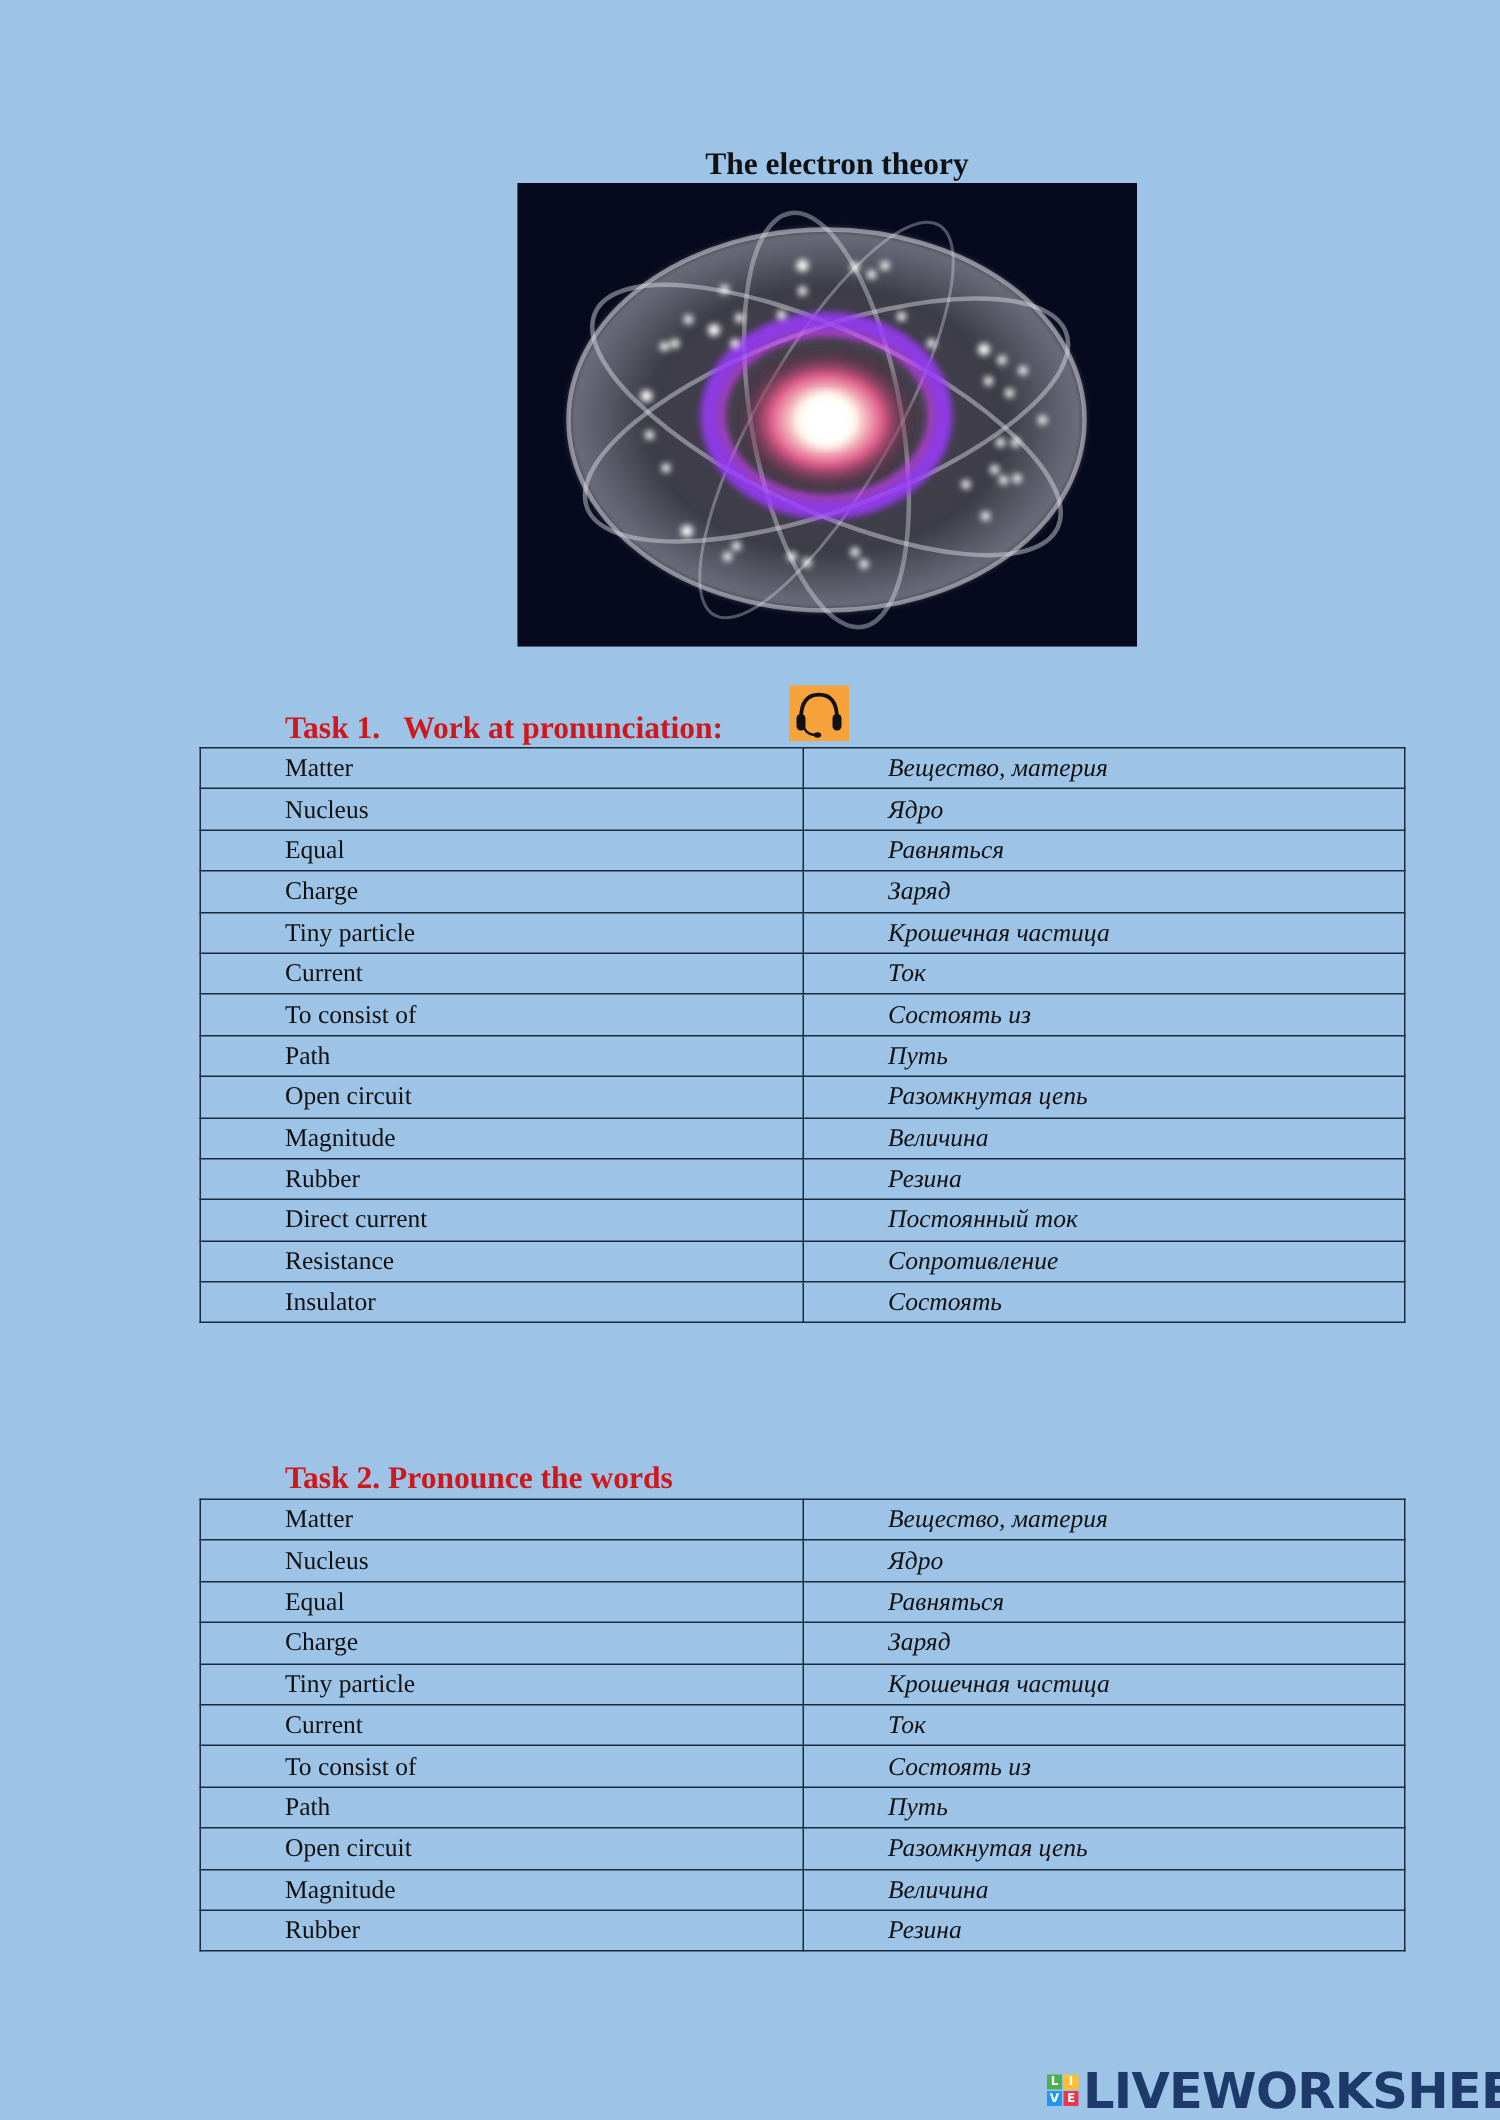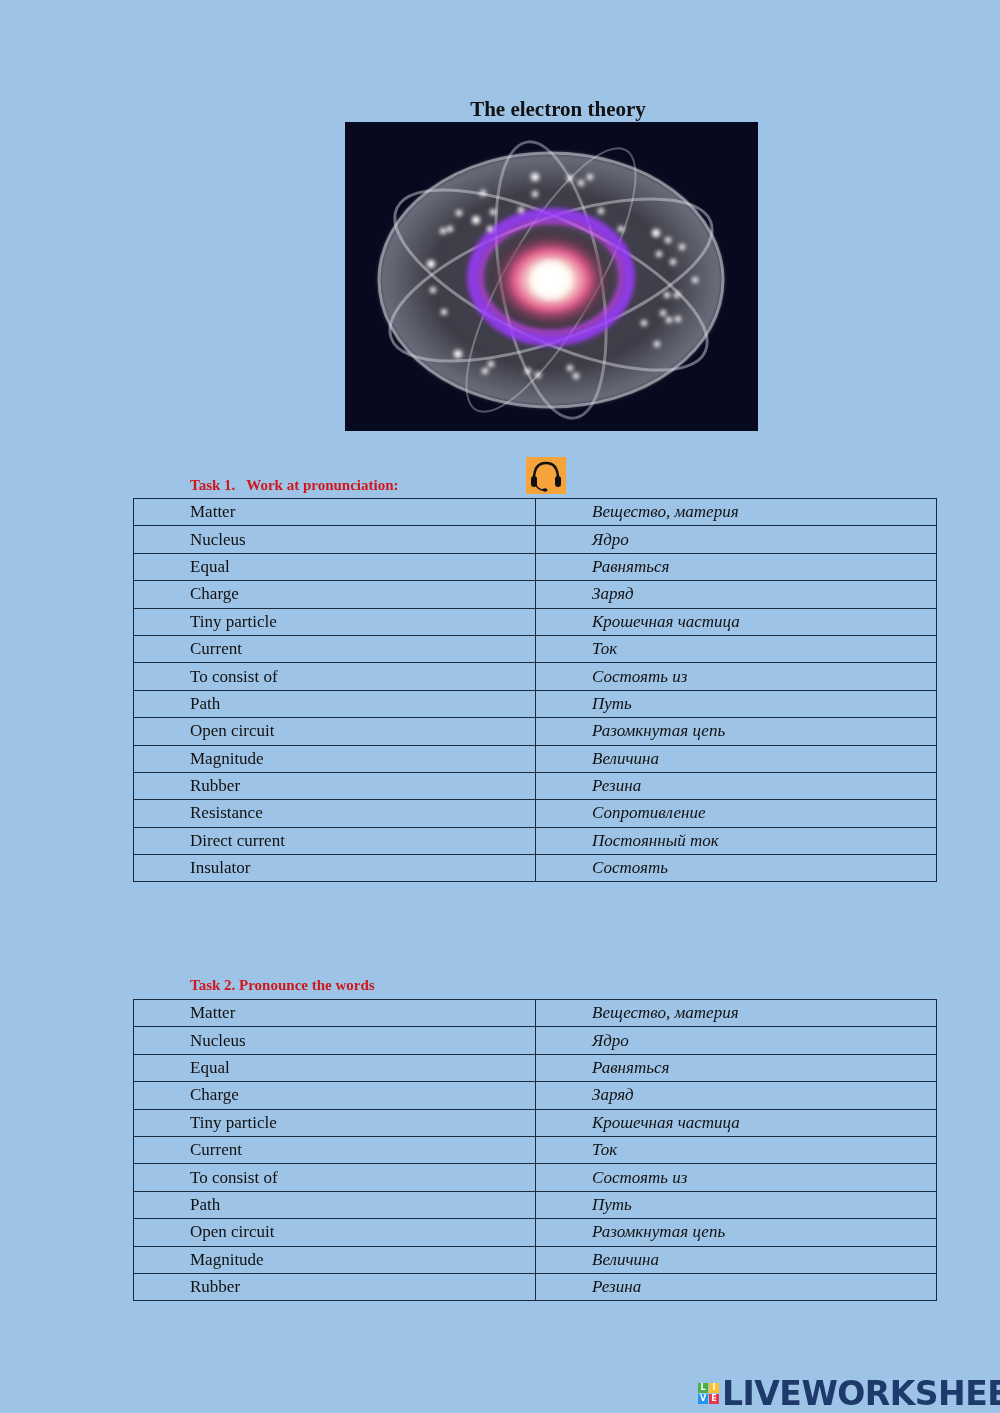--- a/index.html
+++ b/index.html
@@ -37,21 +37,21 @@
     }
     .atom-image svg {
       display: block;
       width: 100%;
       height: 100%;
     }
     .task-heading {
       position: absolute;
       left: 190px;
       font-weight: bold;
-      font-size: 15px;
+      font-size: 21px;
       line-height: 26px;
       color: #d0171b;
       white-space: pre;
     }
     .task1-heading { top: 472px; }
     .task2-heading { top: 972px; }
     .headphones-icon {
       position: absolute;
       left: 526px;
       top: 457px;
@@ -244,26 +244,26 @@
       </tr>
     <tr>
         <td class="en">Magnitude</td>
         <td class="ru">Величина</td>
       </tr>
     <tr>
         <td class="en">Rubber</td>
         <td class="ru">Резина</td>
       </tr>
     <tr>
+        <td class="en">Direct current</td>
+        <td class="ru">Постоянный ток</td>
+      </tr>
+    <tr>
         <td class="en">Resistance</td>
         <td class="ru">Сопротивление</td>
-      </tr>
-    <tr>
-        <td class="en">Direct current</td>
-        <td class="ru">Постоянный ток</td>
       </tr>
     <tr>
         <td class="en">Insulator</td>
         <td class="ru">Состоять</td>
       </tr>
   </tbody>
 </table>
 
 <div class="task-heading task2-heading">Task 2. Pronounce the words</div>
 

